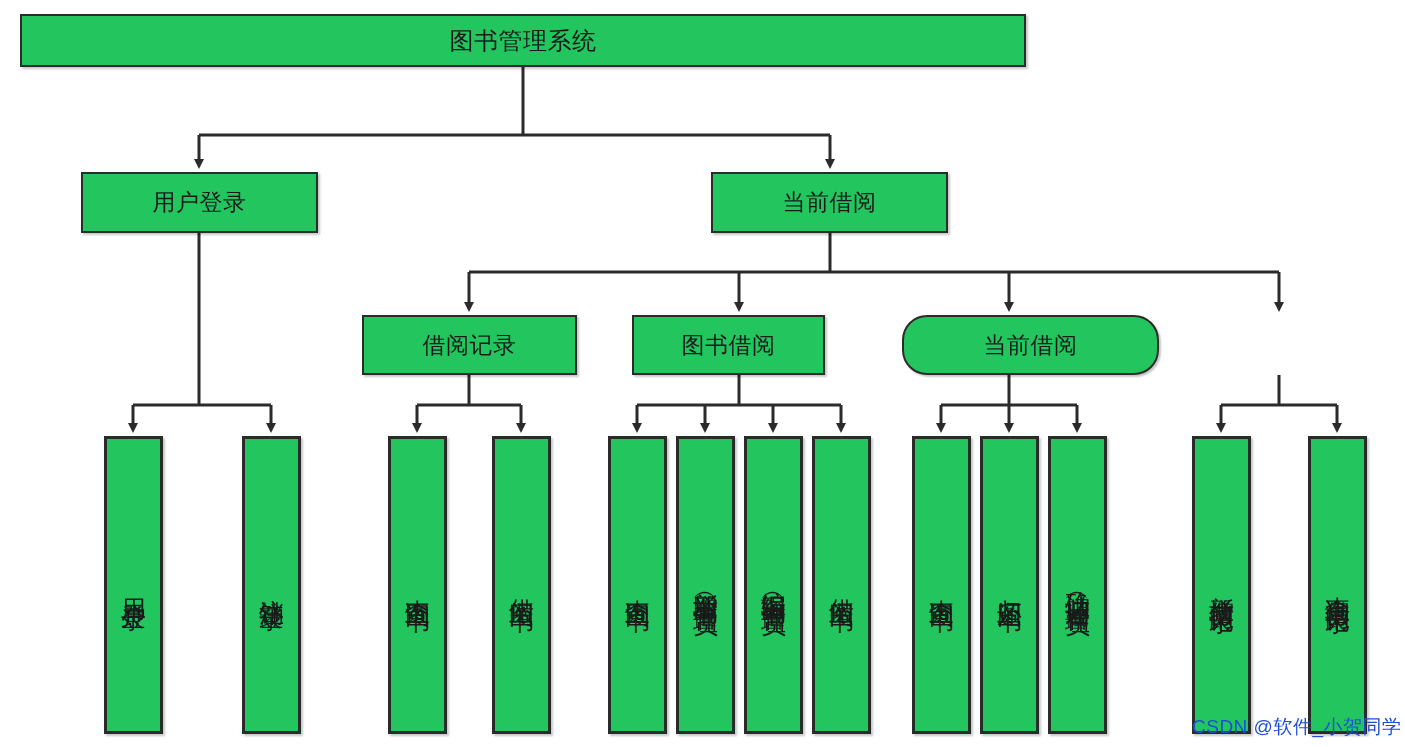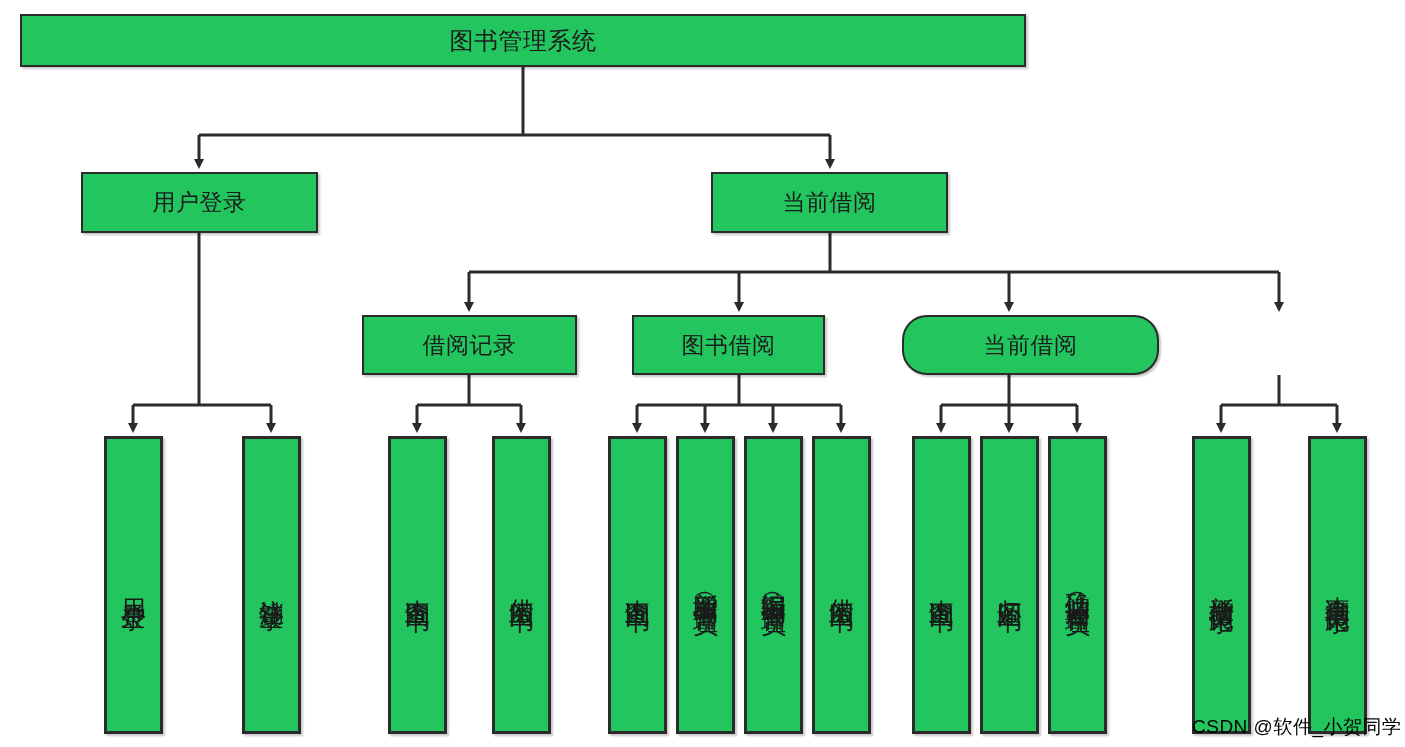--- a/index.html
+++ b/index.html
@@ -51,21 +51,21 @@
   }
   .node.leaf .label {
     font-size: 25px;
     writing-mode: vertical-rl;
     text-orientation: upright;
     letter-spacing: 3px;
     line-height: 1.0;
   }
   .watermark {
     position: absolute;
-    color: #000000;
+    color: #1d4ed8;
     font-size: 19px;
     white-space: nowrap;
     letter-spacing: 0.5px;
     user-select: none;
     text-align: center;
   }
 </style>
 </head>
 <body>
 

